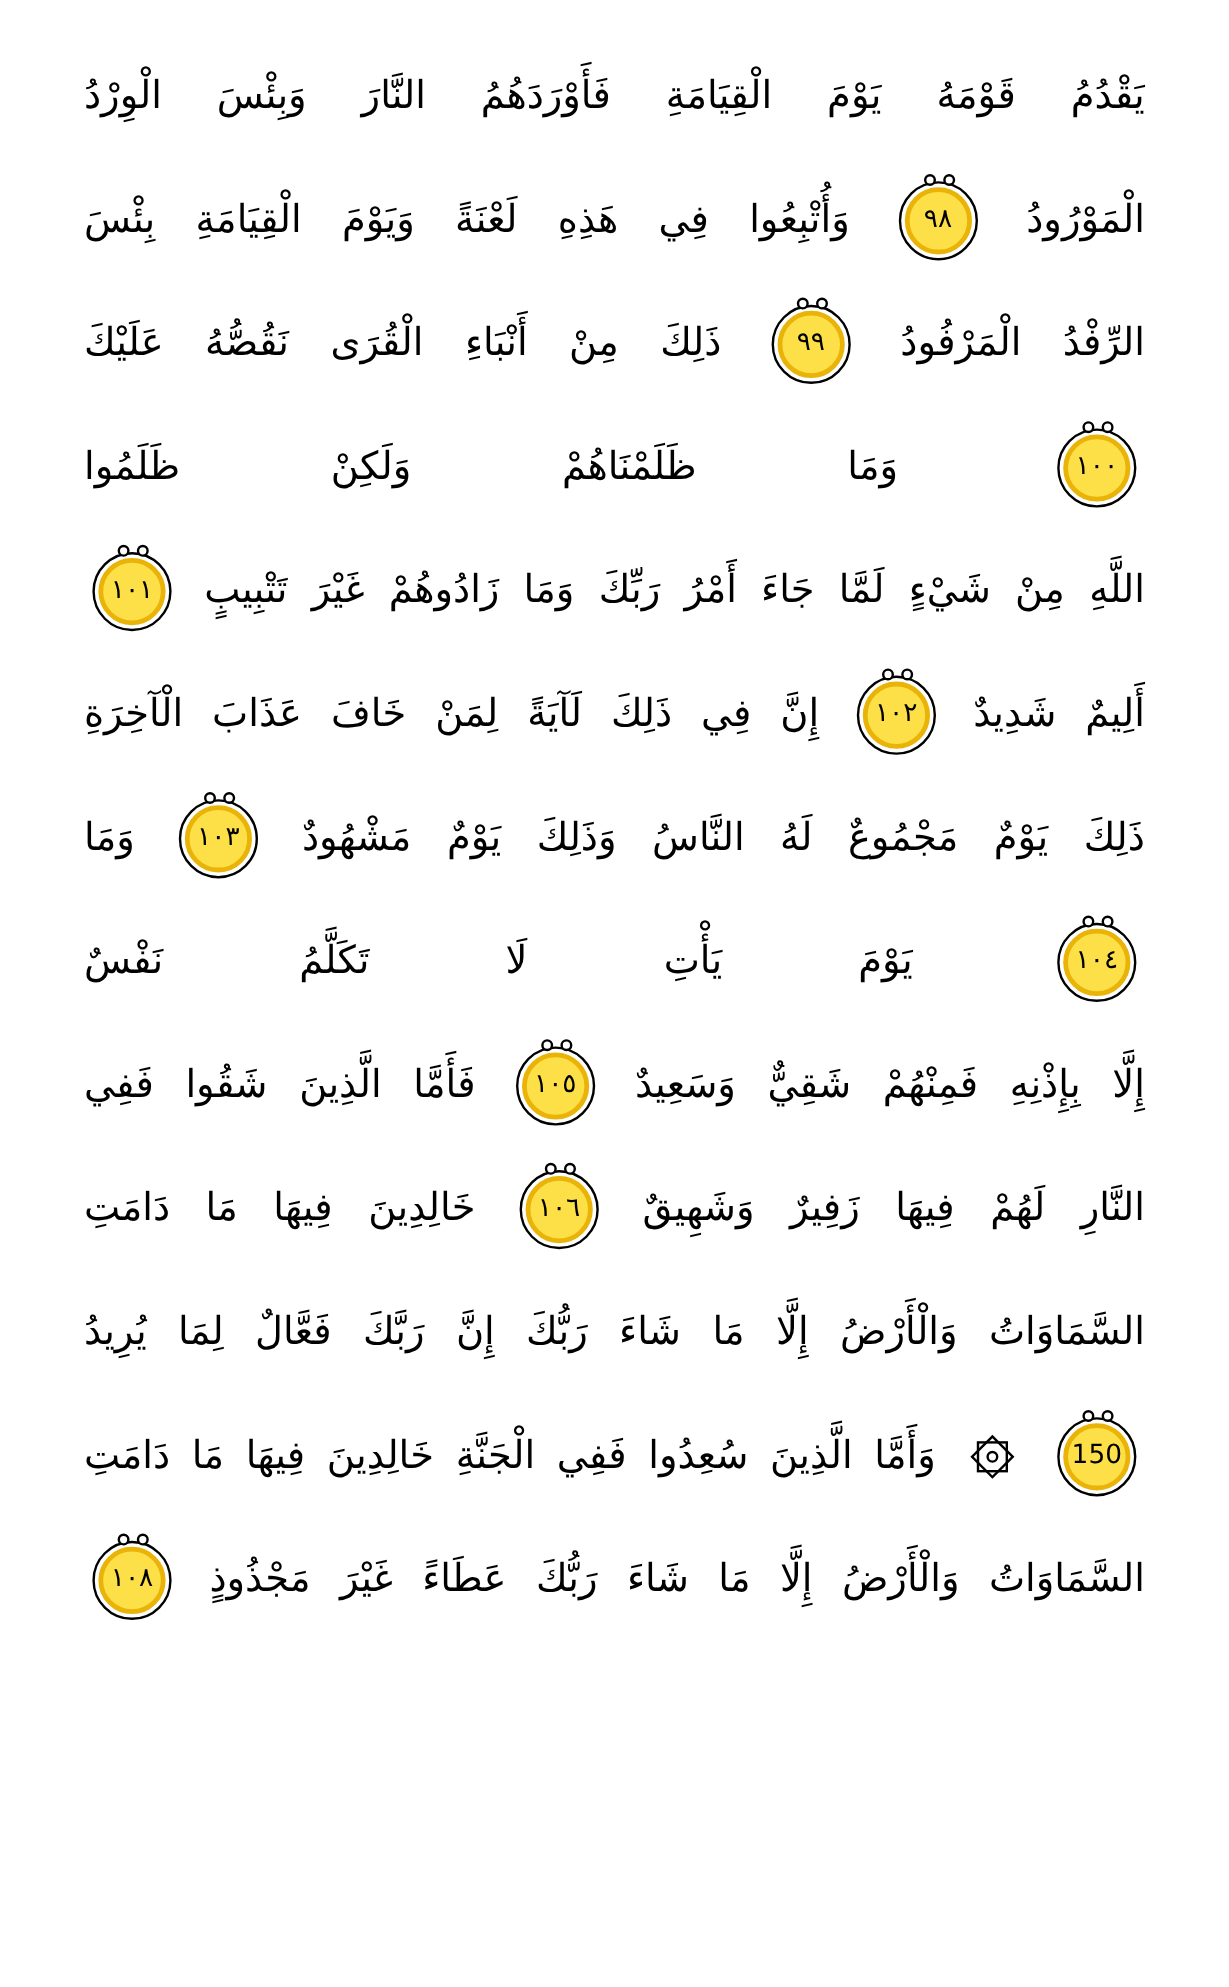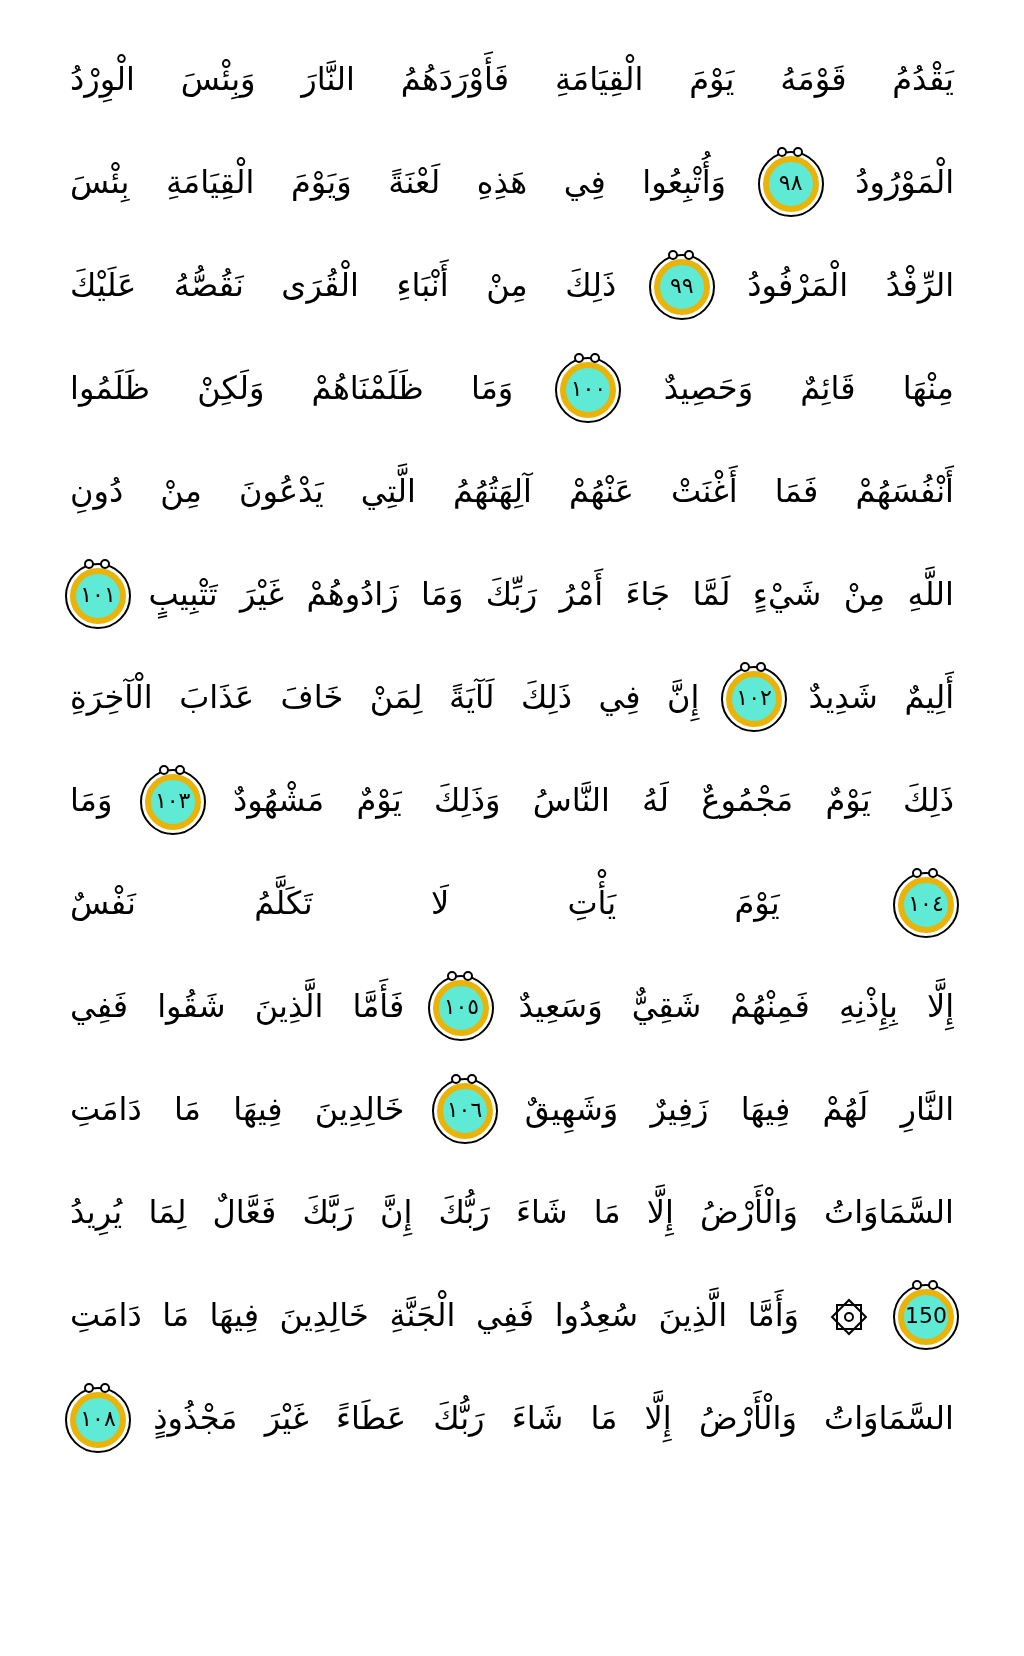--- a/index.html
+++ b/index.html
@@ -37,30 +37,30 @@
     letter-spacing: 0.5px;
   }
   
   .ayah-marker {
     display: inline-flex;
     align-items: center;
     justify-content: center;
     box-sizing: border-box;
     width: 56px;
     height: 56px;
-    border: 6px solid #eab308;
+    border: 4px solid #eab308;
     border-radius: 50%;
     outline: 2px solid #000;
     outline-offset: 3px;
     vertical-align: middle;
     position: relative;
-    margin: 0 0;
+    margin: 0 12px;
     font-size: 22px;
     line-height: 1;
-    background: #5eead4;
+    background: #fde047;
   }
   .ayah-marker::before,
   .ayah-marker::after {
     content: "";
     position: absolute;
     top: -15px;
     width: 10px;
     height: 10px;
     box-sizing: border-box;
     border: 2px solid #000;
@@ -108,24 +108,23 @@
 <body>
 
 <div class="page">
     <div class="line"><span class="seg-text">يَقْدُمُ قَوْمَهُ يَوْمَ الْقِيَامَةِ فَأَوْرَدَهُمُ النَّارَ وَبِئْسَ الْوِرْدُ</span> </div>
     <div class="line"><span class="seg-text">الْمَوْرُودُ</span> <span class="ayah-marker">
         <span class="ayah-number">٩٨</span>
       </span> <span class="seg-text">وَأُتْبِعُوا فِي هَذِهِ لَعْنَةً وَيَوْمَ الْقِيَامَةِ بِئْسَ</span> </div>
     <div class="line"><span class="seg-text">الرِّفْدُ الْمَرْفُودُ</span> <span class="ayah-marker">
         <span class="ayah-number">٩٩</span>
       </span> <span class="seg-text">ذَلِكَ مِنْ أَنْبَاءِ الْقُرَى نَقُصُّهُ عَلَيْكَ</span> </div>
-    <div class="line"><span class="seg-text">مِنْهَا قَائِمٌ وَحَصِيدٌ</span> <span class="ayah-marker">
+    <div class="line"> <span class="ayah-marker">
         <span class="ayah-number">١٠٠</span>
       </span> <span class="seg-text">وَمَا ظَلَمْنَاهُمْ وَلَكِنْ ظَلَمُوا</span> </div>
-    <div class="line"><span class="seg-text">أَنْفُسَهُمْ فَمَا أَغْنَتْ عَنْهُمْ آلِهَتُهُمُ الَّتِي يَدْعُونَ مِنْ دُونِ</span> </div>
     <div class="line"><span class="seg-text">اللَّهِ مِنْ شَيْءٍ لَمَّا جَاءَ أَمْرُ رَبِّكَ وَمَا زَادُوهُمْ غَيْرَ تَتْبِيبٍ</span> <span class="ayah-marker">
         <span class="ayah-number">١٠١</span>
       </span> </div>
     <div class="line"><span class="seg-text">أَلِيمٌ شَدِيدٌ</span> <span class="ayah-marker">
         <span class="ayah-number">١٠٢</span>
       </span> <span class="seg-text">إِنَّ فِي ذَلِكَ لَآيَةً لِمَنْ خَافَ عَذَابَ الْآخِرَةِ</span> </div>
     <div class="line"><span class="seg-text">ذَلِكَ يَوْمٌ مَجْمُوعٌ لَهُ النَّاسُ وَذَلِكَ يَوْمٌ مَشْهُودٌ</span> <span class="ayah-marker">
         <span class="ayah-number">١٠٣</span>
       </span> <span class="seg-text">وَمَا</span> </div>
     <div class="line"> <span class="ayah-marker">

